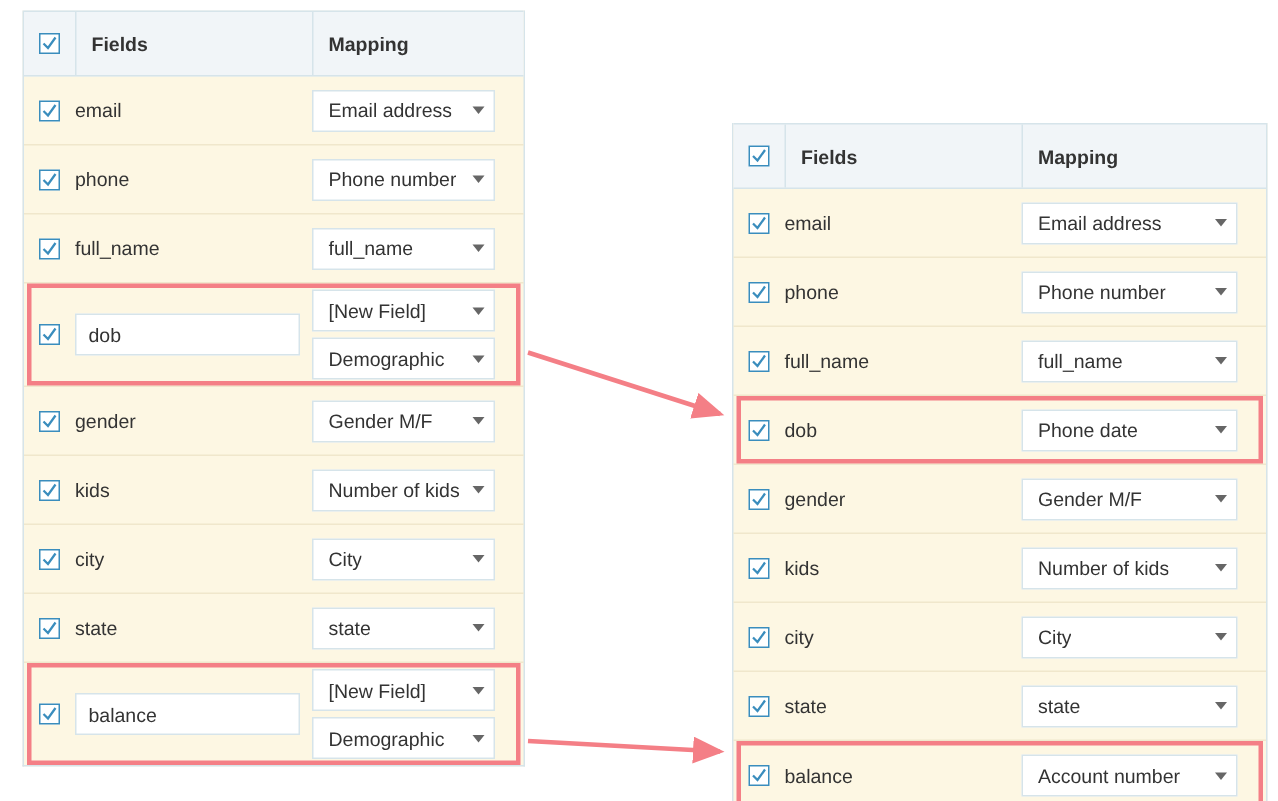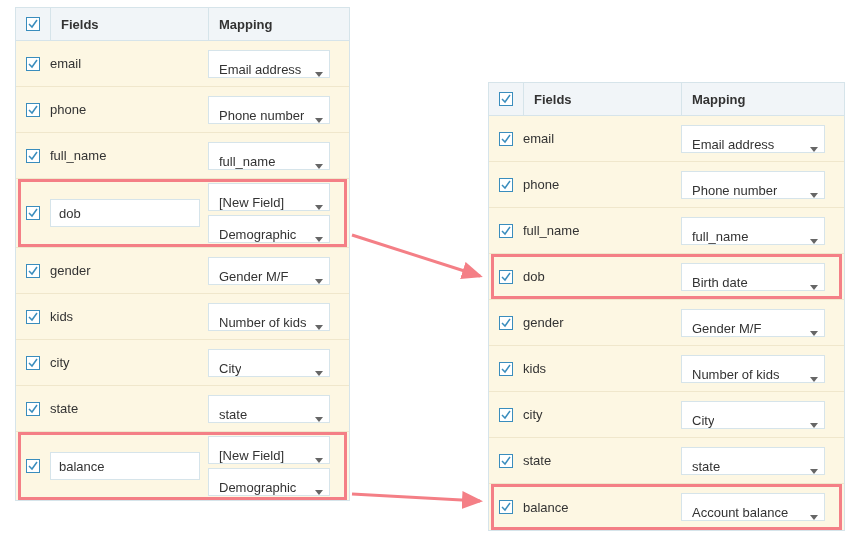--- a/index.html
+++ b/index.html
@@ -23,21 +23,21 @@
   .panel-right { left: 488px; top: 82px; width: 357px; }
 
   .hdr {
     display: flex;
     align-items: center;
     background: #f1f5f8;
     border-bottom: 1px solid #d6e4ea;
     border-top: 1px solid #d6e4ea;
     font-weight: 600;
     color: #666;
-    height: 34px;
+    height: 44px;
   }
   .cell-chk { width: 34px; display:flex; align-items:center; justify-content:center; }
   .cell-fld { flex: 0 0 158px; display:flex; align-items:center; padding-right:8px; }
   .cell-map { flex: 1; display:flex; flex-direction:column; justify-content:center; gap:4px; padding-right:19px; }
   .hdr .cell-fld, .hdr .cell-map { border-left: 1px solid #d6e4ea; padding-left:10px; height:100%; }
 
   .body .row {
     display: flex;
     align-items: center;
     border-bottom: 1px solid #f0e7cc;
@@ -78,21 +78,21 @@
     color:#333;
     display:flex;
     align-items:center;
   }
 
   .dd {
     border:1px solid #d6e4ea;
     background:#fff;
     height:28px;
     display:flex;
-    align-items:flex-end;
+    align-items:center;
     padding:0 6px 0 10px;
     color:#333;
     justify-content:space-between;
     cursor:pointer;
   }
   .dd .lbl { white-space:nowrap; overflow:hidden; text-overflow:ellipsis; }
   .caret {
     border-left:4px solid transparent;
     border-right:4px solid transparent;
     border-top:5px solid #666;
@@ -365,21 +365,21 @@
             <svg viewBox="0 0 10 10">
               <polyline points="1,5 4,8 9,1" fill="none" stroke="#3a8dbd" stroke-width="1.5"></polyline>
             </svg>
           </span>
         </div>
         <div class="cell-fld">
           <span class="txt">dob</span>
         </div>
         <div class="cell-map">
           <div class="dd">
-            <span class="lbl">Birth date</span>
+            <span class="lbl">Phone date</span>
             <span class="caret"></span>
           </div>
         </div>
       </div>
       <div class="row">
         <div class="cell-chk">
           <span class="chk">
             <svg viewBox="0 0 10 10">
               <polyline points="1,5 4,8 9,1" fill="none" stroke="#3a8dbd" stroke-width="1.5"></polyline>
             </svg>
@@ -455,21 +455,21 @@
             <svg viewBox="0 0 10 10">
               <polyline points="1,5 4,8 9,1" fill="none" stroke="#3a8dbd" stroke-width="1.5"></polyline>
             </svg>
           </span>
         </div>
         <div class="cell-fld">
           <span class="txt">balance</span>
         </div>
         <div class="cell-map">
           <div class="dd">
-            <span class="lbl">Account balance</span>
+            <span class="lbl">Account number</span>
             <span class="caret"></span>
           </div>
         </div>
       </div>
     </div>
 </div>
 
 <svg class="arrow" style="left:352px; top:228px; width:140px; height:60px;">
   <defs>
       <marker id="ah1" markerWidth="8" markerHeight="8" refX="6" refY="3" orient="auto">

